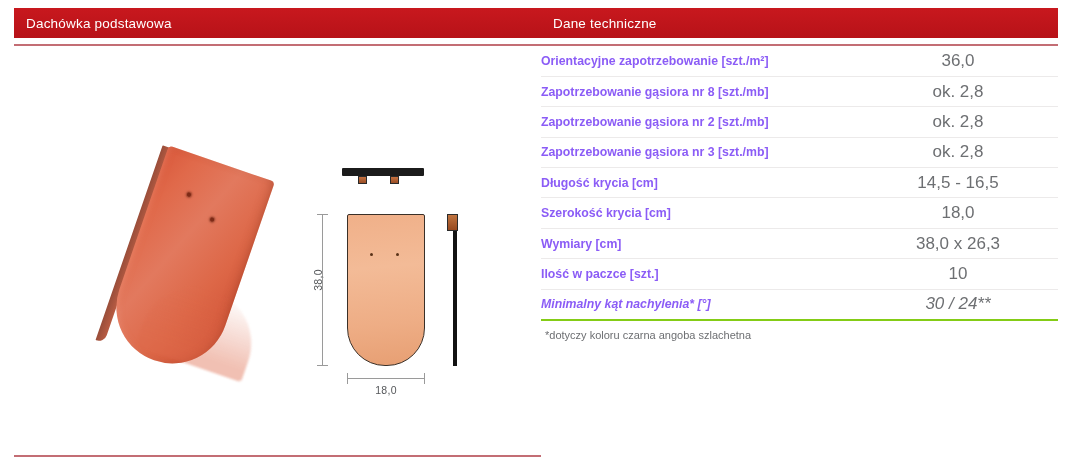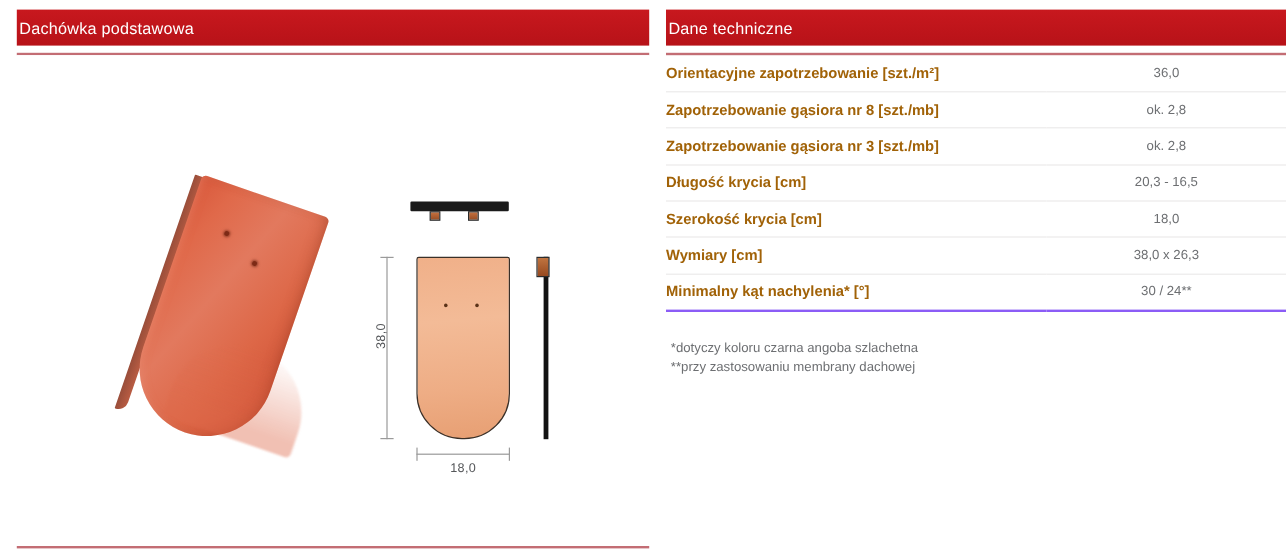--- a/index.html
+++ b/index.html
@@ -8,28 +8,28 @@
     background:#ffffff;
     font-family:"Liberation Sans", sans-serif;
     overflow:hidden;
     position:relative;
   }
   .page{position:absolute;inset:0;display:flex;}
 
   
   .panel{position:relative;}
   .panel-left{width:527px;margin-left:14px;}
-  .panel-right{width:517px;margin-left:14px;}
+  .panel-right{width:517px;}
 
   .panel-header{
     height:30px;
     background:#c4161c;
     background:linear-gradient(180deg,#c8181e 0%,#b71218 100%);
     display:flex;align-items:center;
-    padding-left:2px;
+    padding-left:12px;
     box-sizing:border-box;
     margin-top:8px;
   }
   .panel-header-title{
     color:#ffffff;
     font-size:13.5px;
     font-weight:400;
     letter-spacing:.2px;
     white-space:nowrap;
   }
@@ -203,39 +203,39 @@
     width:100%;
     border-collapse:collapse;
     table-layout:fixed;
   }
   .spec-table tr{height:30.4px;}
   .spec-table td{
     border-bottom:1px solid #eceaea;
     padding:0;
     vertical-align:middle;
   }
-  .spec-table tr:last-child td{border-bottom:2px solid #8b5cf6;}
+  .spec-table tr:last-child td{border-bottom:2px solid #84cc16;font-style:italic;}
   .cell-label{
     padding-left:16px;
     font-size:12.3px;
     font-weight:bold;
-    color:#a16207;
+    color:#8b5cf6;
     white-space:nowrap;
   }
   .cell-value{
     width:200px;
     text-align:center;
-    font-size:11px;
+    font-size:17px;
     font-weight:400;
     color:#6d6f72;
     padding-right:52px;
     white-space:nowrap;
   }
   .footnotes{
-    padding:22px 0 0 4px;
+    padding:6px 0 0 4px;
   }
   .footnote{
     font-size:11px;
     color:#6d6f72;
     line-height:16px;
     white-space:nowrap;
   }
 </style>
 </head>
 <body>
@@ -301,41 +301,48 @@
       <tbody>
           <tr>
             <td class="cell-label">Orientacyjne zapotrzebowanie [szt./m²]</td>
             <td class="cell-value">36,0</td>
           </tr>
           <tr>
             <td class="cell-label">Zapotrzebowanie gąsiora nr 8 [szt./mb]</td>
             <td class="cell-value">ok. 2,8</td>
           </tr>
           <tr>
+            <td class="cell-label">Zapotrzebowanie gąsiora nr 2 [szt./mb]</td>
+            <td class="cell-value">ok. 2,8</td>
+          </tr>
+          <tr>
             <td class="cell-label">Zapotrzebowanie gąsiora nr 3 [szt./mb]</td>
             <td class="cell-value">ok. 2,8</td>
           </tr>
           <tr>
             <td class="cell-label">Długość krycia [cm]</td>
-            <td class="cell-value">20,3 - 16,5</td>
+            <td class="cell-value">14,5 - 16,5</td>
           </tr>
           <tr>
             <td class="cell-label">Szerokość krycia [cm]</td>
             <td class="cell-value">18,0</td>
           </tr>
           <tr>
             <td class="cell-label">Wymiary [cm]</td>
             <td class="cell-value">38,0 x 26,3</td>
           </tr>
           <tr>
+            <td class="cell-label">Ilość w paczce [szt.]</td>
+            <td class="cell-value">10</td>
+          </tr>
+          <tr>
             <td class="cell-label">Minimalny kąt nachylenia* [°]</td>
             <td class="cell-value">30 / 24**</td>
           </tr>
         </tbody>
     </table>
 
     <div class="footnotes">
         <div class="footnote">*dotyczy koloru czarna angoba szlachetna</div>
-        <div class="footnote">**przy zastosowaniu membrany dachowej</div>
       </div>
   </div>
 
 </div>
 
 </body></html>

